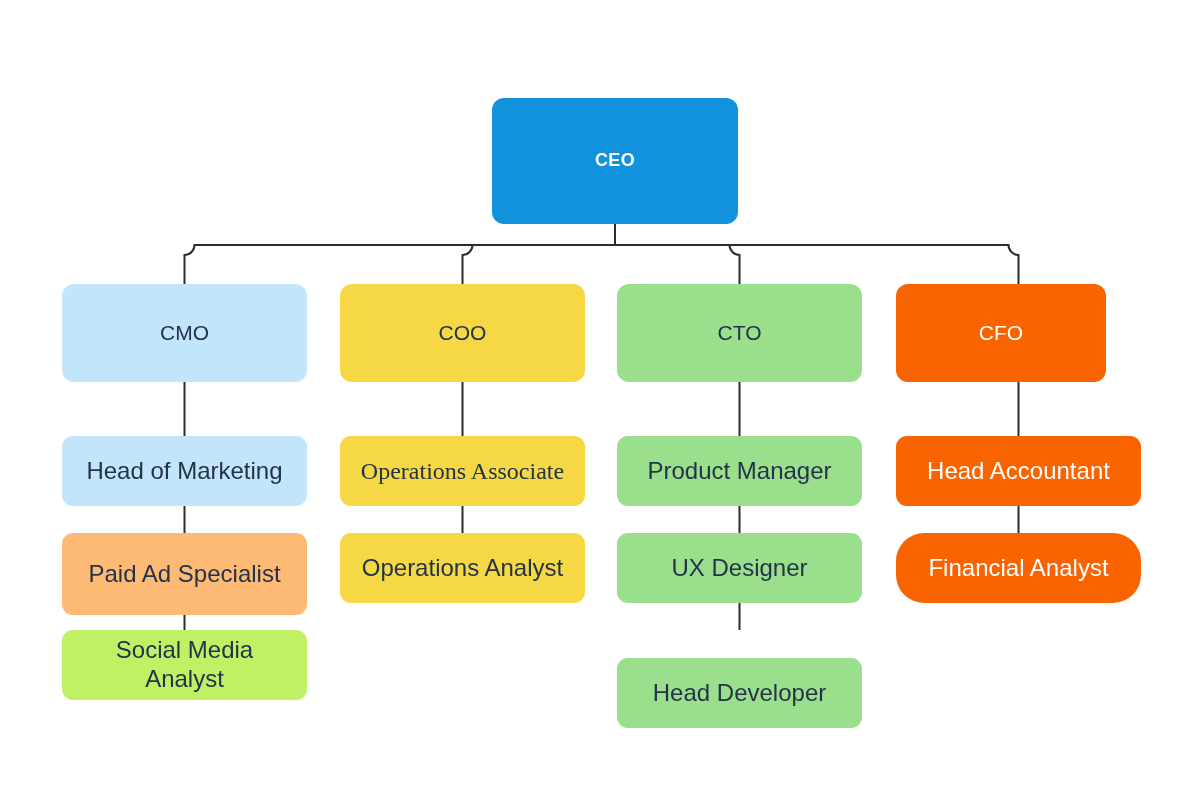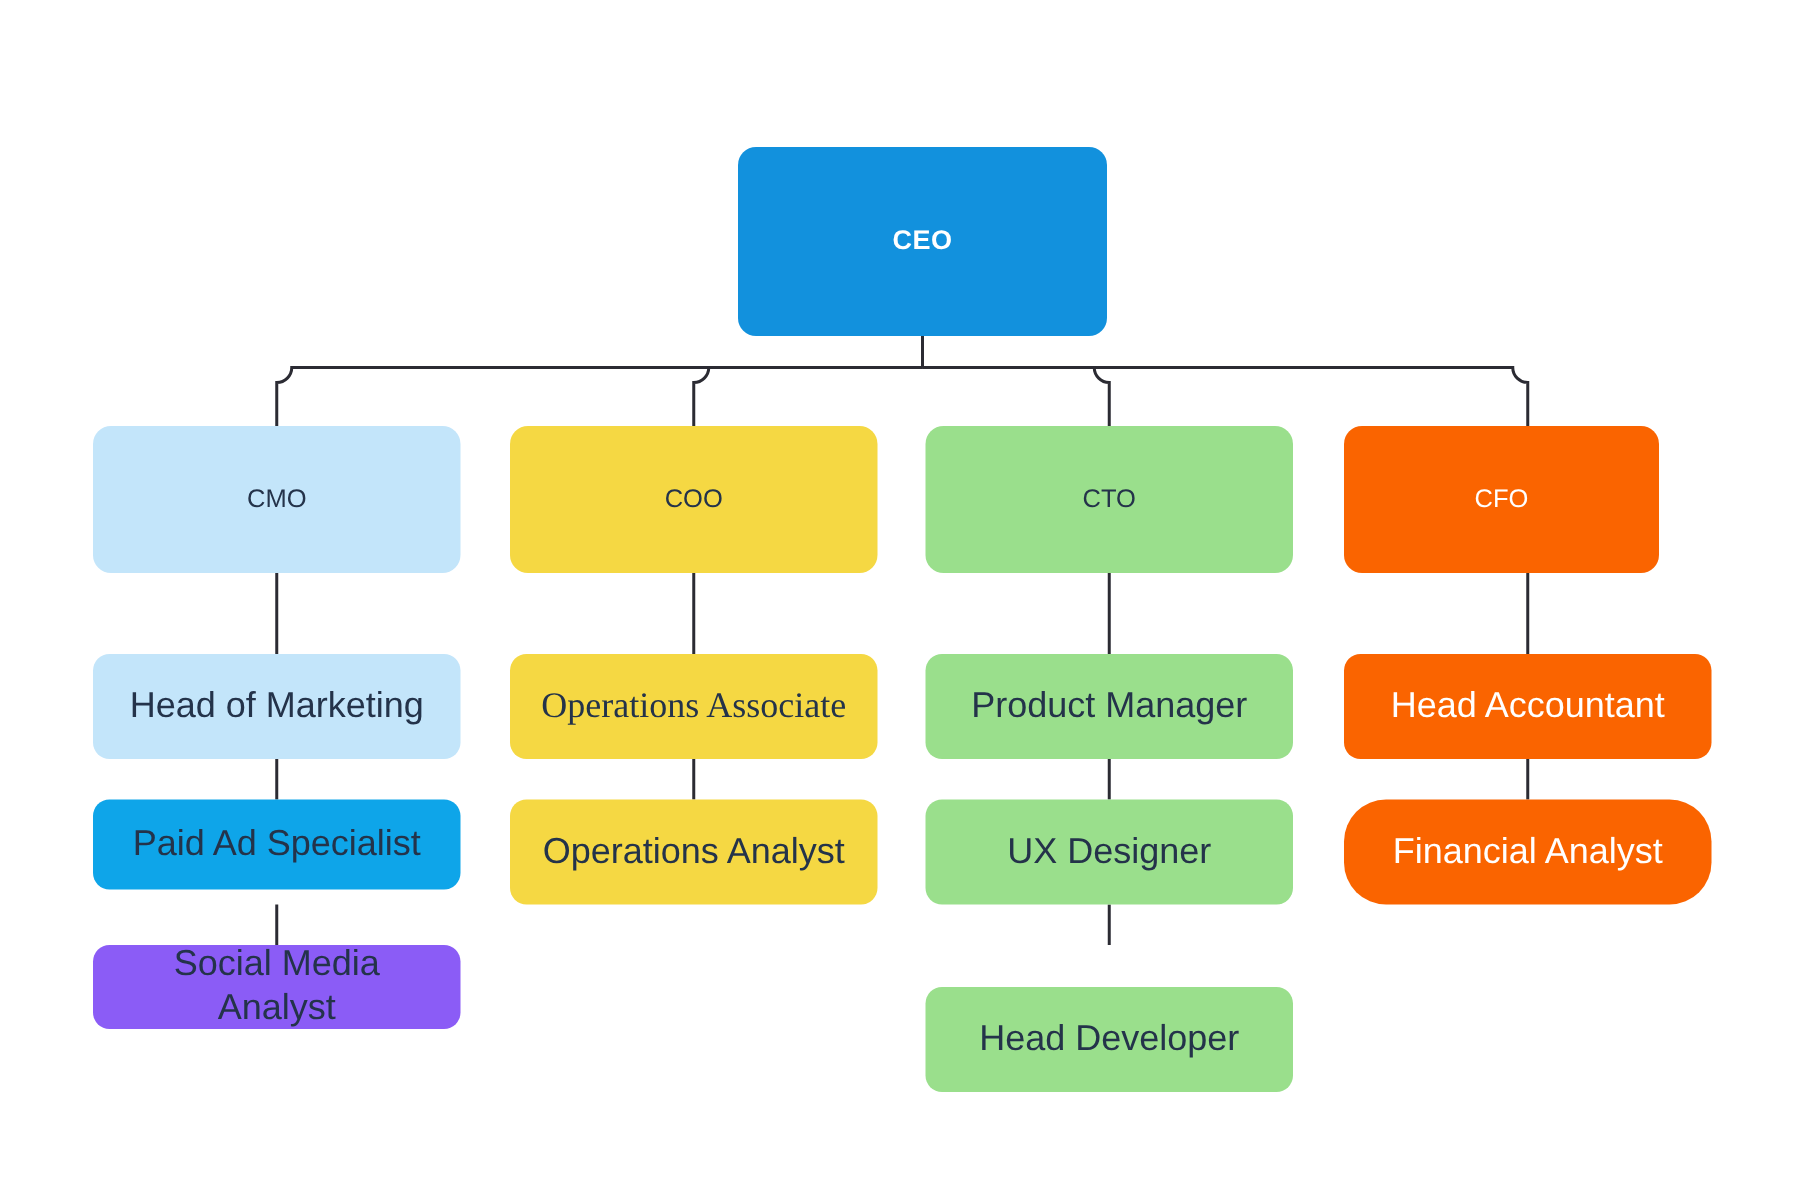--- a/index.html
+++ b/index.html
@@ -46,21 +46,21 @@
     line-height: 1.2;
   }
 
   .node-root {
     font-size: 18px;
     font-weight: bold;
     letter-spacing: 0.3px;
   }
 
   .node-exec {
-    font-size: 17px;
+    font-size: 21px;
     font-weight: normal;
   }
 
   .node-staff {
     font-size: 24px;
     font-weight: normal;
     border-radius: 11px;
   }
 </style>
 </head>
@@ -81,22 +81,22 @@
       <path d="M 739.5 506 L 739.5 533" fill="none" stroke="#2b2b33" stroke-width="2" stroke-linecap="butt"></path>
       <path d="M 739.5 603 L 739.5 630" fill="none" stroke="#2b2b33" stroke-width="2" stroke-linecap="butt"></path>
       <path d="M 615 245 L 1008.5 245 A 10 10 0 0 0 1018.5 255 L 1018.5 284" fill="none" stroke="#2b2b33" stroke-width="2" stroke-linecap="butt"></path>
       <path d="M 1018.5 382 L 1018.5 436" fill="none" stroke="#2b2b33" stroke-width="2" stroke-linecap="butt"></path>
       <path d="M 1018.5 506 L 1018.5 533" fill="none" stroke="#2b2b33" stroke-width="2" stroke-linecap="butt"></path>
     </svg>
   <div id="nodes">
       <div class="node node-root" style="left: 492px; top: 98px; width: 246px; height: 126px; background: rgb(18, 145, 221); color: rgb(255, 255, 255);">CEO</div>
       <div class="node node-exec" style="left: 62px; top: 284px; width: 245px; height: 98px; background: rgb(195, 229, 250); color: rgb(36, 51, 74);">CMO</div>
       <div class="node node-staff" style="left: 62px; top: 436px; width: 245px; height: 70px; background: rgb(195, 229, 250); color: rgb(36, 51, 74);">Head of Marketing</div>
-      <div class="node node-staff" style="left: 62px; top: 533px; width: 245px; height: 60px; background: #0ea5e9; color: rgb(36, 51, 74);">Paid Ad Specialist</div>
-      <div class="node node-staff" style="left: 62px; top: 630px; width: 245px; height: 56px; background: #8b5cf6; color: rgb(36, 51, 74);">Social Media Analyst</div>
+      <div class="node node-staff" style="left: 62px; top: 533px; width: 245px; height: 82px; background: #fdba74; color: rgb(36, 51, 74);">Paid Ad Specialist</div>
+      <div class="node node-staff" style="left: 62px; top: 630px; width: 245px; height: 70px; background: #bef264; color: rgb(36, 51, 74);">Social Media Analyst</div>
       <div class="node node-exec" style="left: 340px; top: 284px; width: 245px; height: 98px; background: rgb(245, 216, 67); color: rgb(36, 51, 74);">COO</div>
       <div class="node node-staff" style="left: 340px; top: 436px; width: 245px; height: 70px; background: rgb(245, 216, 67); color: rgb(36, 51, 74); font-family: Liberation Serif, serif;">Operations Associate</div>
       <div class="node node-staff" style="left: 340px; top: 533px; width: 245px; height: 70px; background: rgb(245, 216, 67); color: rgb(36, 51, 74);">Operations Analyst</div>
       <div class="node node-exec" style="left: 617px; top: 284px; width: 245px; height: 98px; background: rgb(154, 223, 140); color: rgb(36, 51, 74);">CTO</div>
       <div class="node node-staff" style="left: 617px; top: 436px; width: 245px; height: 70px; background: rgb(154, 223, 140); color: rgb(36, 51, 74);">Product Manager</div>
       <div class="node node-staff" style="left: 617px; top: 533px; width: 245px; height: 70px; background: rgb(154, 223, 140); color: rgb(36, 51, 74);">UX Designer</div>
       <div class="node node-staff" style="left: 617px; top: 630px; width: 245px; height: 70px; background: rgb(154, 223, 140); color: rgb(36, 51, 74); margin-top: 28px;">Head Developer</div>
       <div class="node node-exec" style="left: 896px; top: 284px; width: 210px; height: 98px; background: rgb(250, 100, 0); color: rgb(255, 255, 255);">CFO</div>
       <div class="node node-staff" style="left: 896px; top: 436px; width: 245px; height: 70px; background: rgb(250, 100, 0); color: rgb(255, 255, 255);">Head Accountant</div>
       <div class="node node-staff" style="left: 896px; top: 533px; width: 245px; height: 70px; background: rgb(250, 100, 0); color: rgb(255, 255, 255); border-radius: 28px;">Financial Analyst</div>

